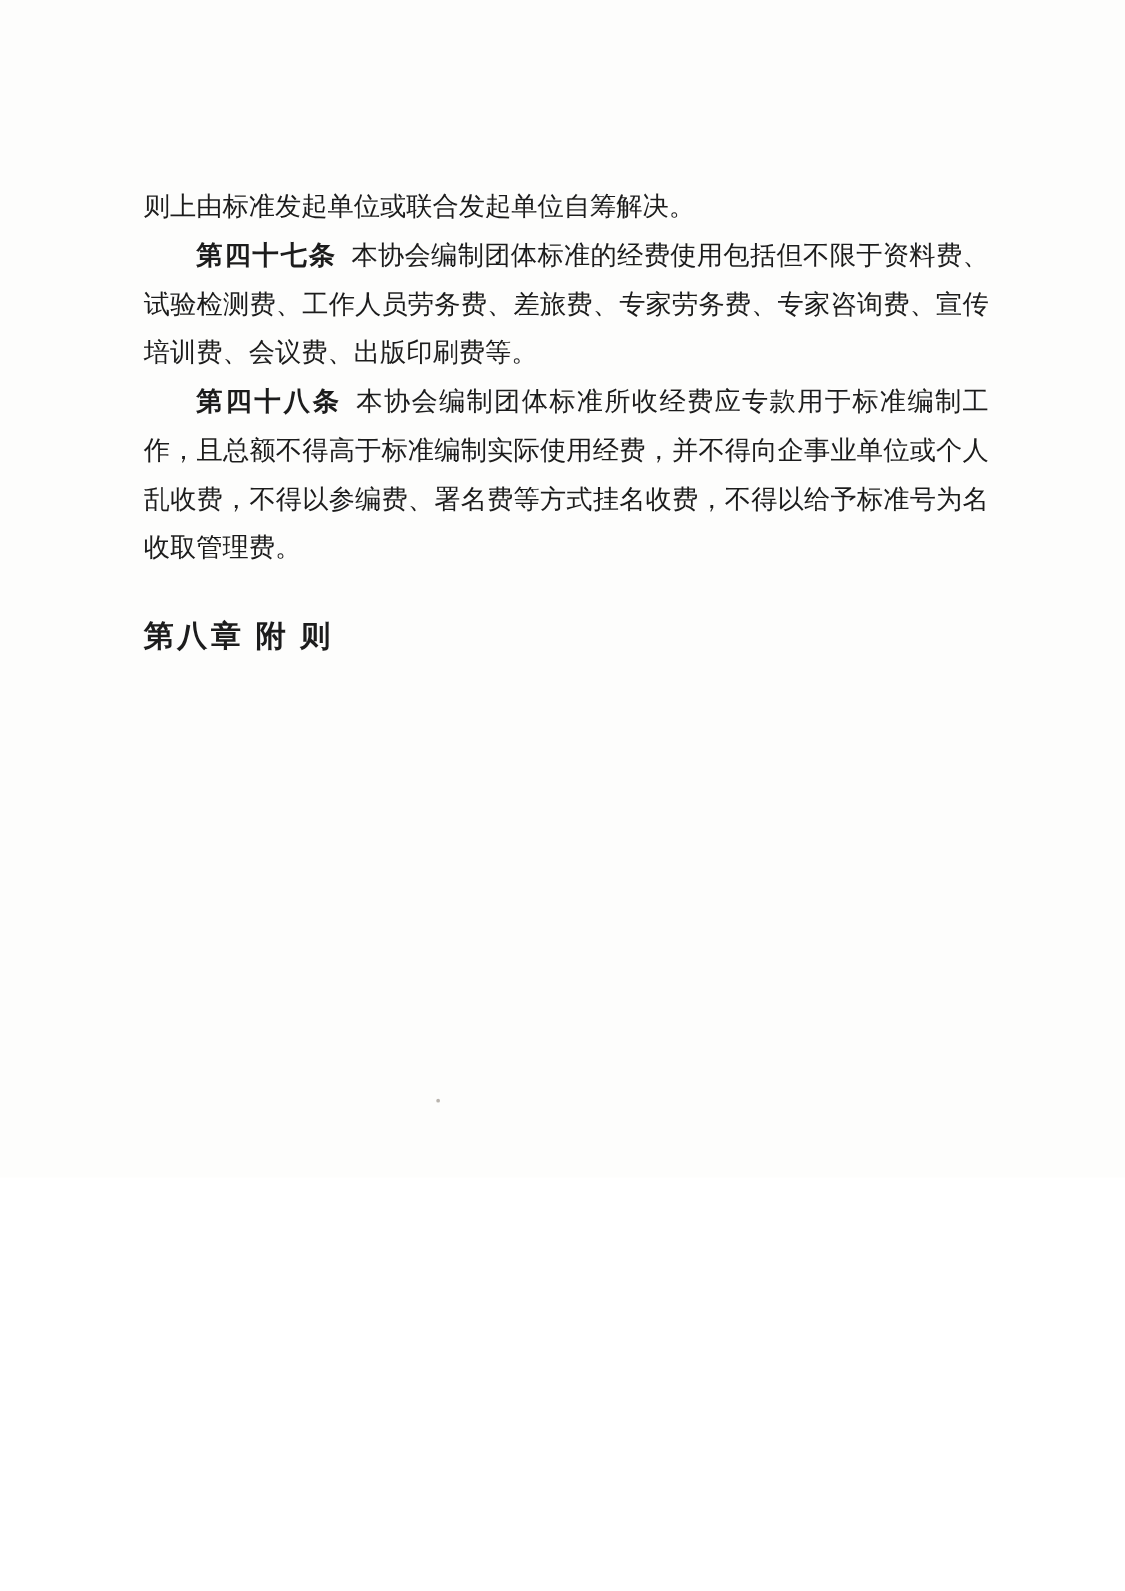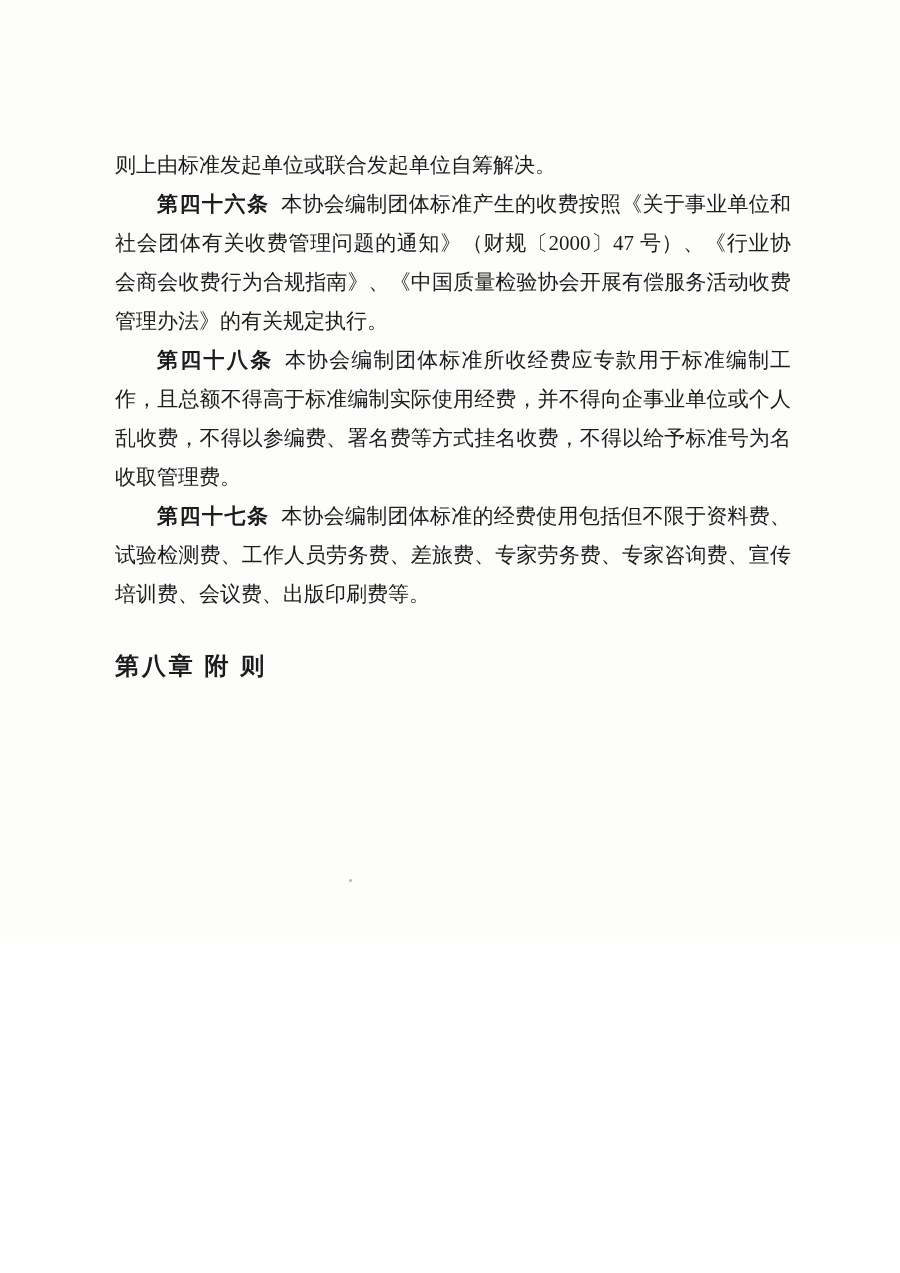--- a/index.html
+++ b/index.html
@@ -70,25 +70,24 @@
 </style>
 </head>
 <body>
 
 <div class="page">
 
   <div class="body-text">
 
     <p class="para"><span>则上由标准发起单位或联合发起单位自筹解决。</span></p>
 
-    <p class="para indent"><span class="term">第四十六条</span><span>本协会编制团体标准产生的收费按照《关于事业单位和社会团体有关收费管理问题的通知》（财规〔2000〕47 号）、《行业协会商会收费行为合规指南》、《中国质量检验协会开展有偿服务活动收费管理办法》的有关规定执行。</span></p>
+
+    <p class="para indent"><span class="term">第四十七条</span><span>本协会编制团体标准的经费使用包括但不限于资料费、试验检测费、工作人员劳务费、差旅费、专家劳务费、专家咨询费、宣传培训费、会议费、出版印刷费等。</span></p>
 
     <p class="para indent"><span class="term">第四十八条</span><span>本协会编制团体标准所收经费应专款用于标准编制工作，且总额不得高于标准编制实际使用经费，并不得向企事业单位或个人乱收费，不得以参编费、署名费等方式挂名收费，不得以给予标准号为名收取管理费。</span></p>
-
-    <p class="para indent"><span class="term">第四十七条</span><span>本协会编制团体标准的经费使用包括但不限于资料费、试验检测费、工作人员劳务费、差旅费、专家劳务费、专家咨询费、宣传培训费、会议费、出版印刷费等。</span></p>
 
     <p class="para chapter-heading">第八章 附 则</p>
 
 
 
   </div>
 
   <div class="speck"></div>
 
   <div class="page-number">- 11 -</div>

